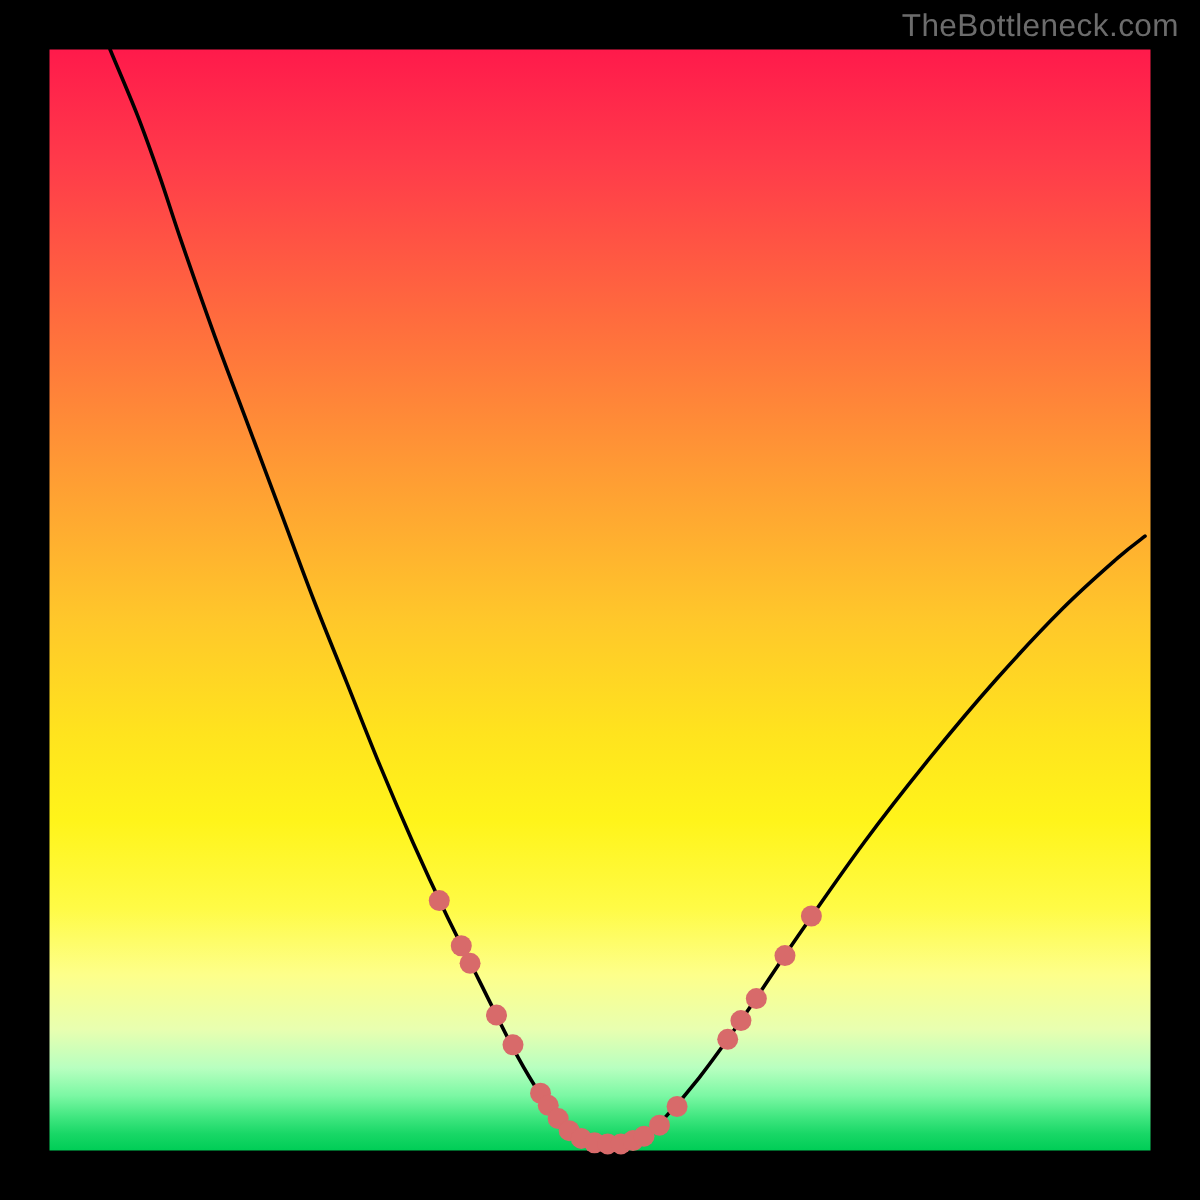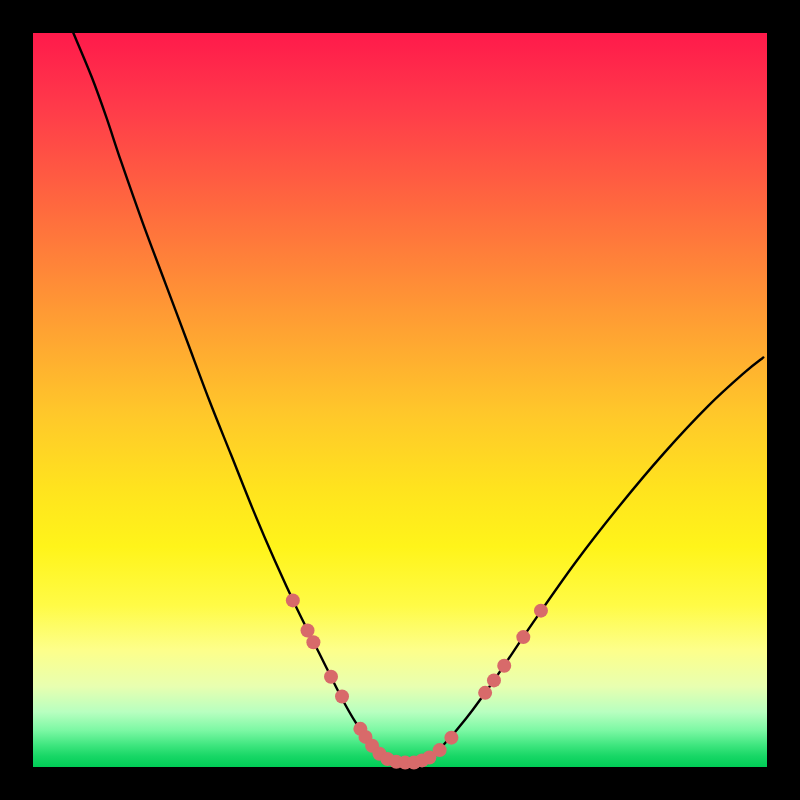--- a/index.html
+++ b/index.html
@@ -87,13 +87,14 @@
           <circle cx="406.64" cy="717.12" r="7" fill="#d86a6a" stroke="#b64e4e" stroke-width="0"></circle>
           <circle cx="418.38" cy="704.64" r="7" fill="#d86a6a" stroke="#b64e4e" stroke-width="0"></circle>
           <circle cx="452.14" cy="659.87" r="7" fill="#d86a6a" stroke="#b64e4e" stroke-width="0"></circle>
           <circle cx="460.95" cy="647.39" r="7" fill="#d86a6a" stroke="#b64e4e" stroke-width="0"></circle>
           <circle cx="471.23" cy="632.71" r="7" fill="#d86a6a" stroke="#b64e4e" stroke-width="0"></circle>
           <circle cx="490.31" cy="604.08" r="7" fill="#d86a6a" stroke="#b64e4e" stroke-width="0"></circle>
           <circle cx="507.93" cy="577.66" r="7" fill="#d86a6a" stroke="#b64e4e" stroke-width="0"></circle>
         </g>
     </svg>
   </div>
+  <div class="watermark">TheBottleneck.com</div>
 </div>
 
 </body></html>

